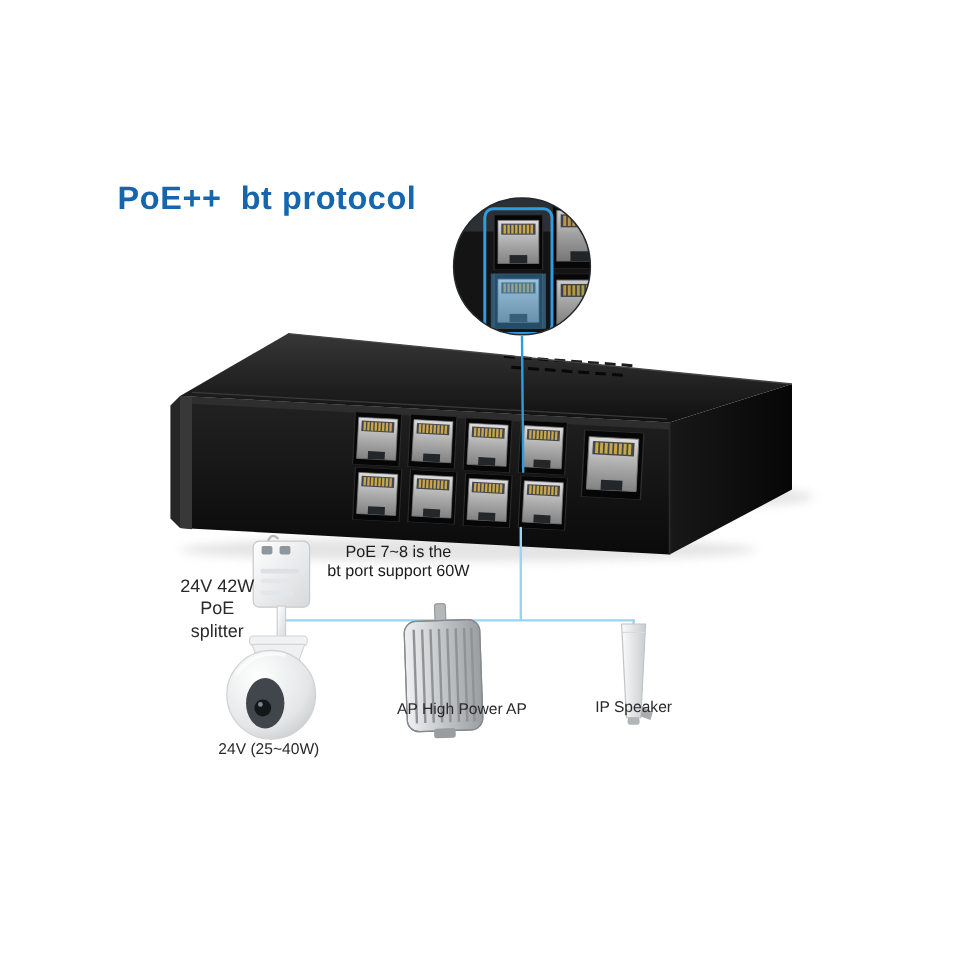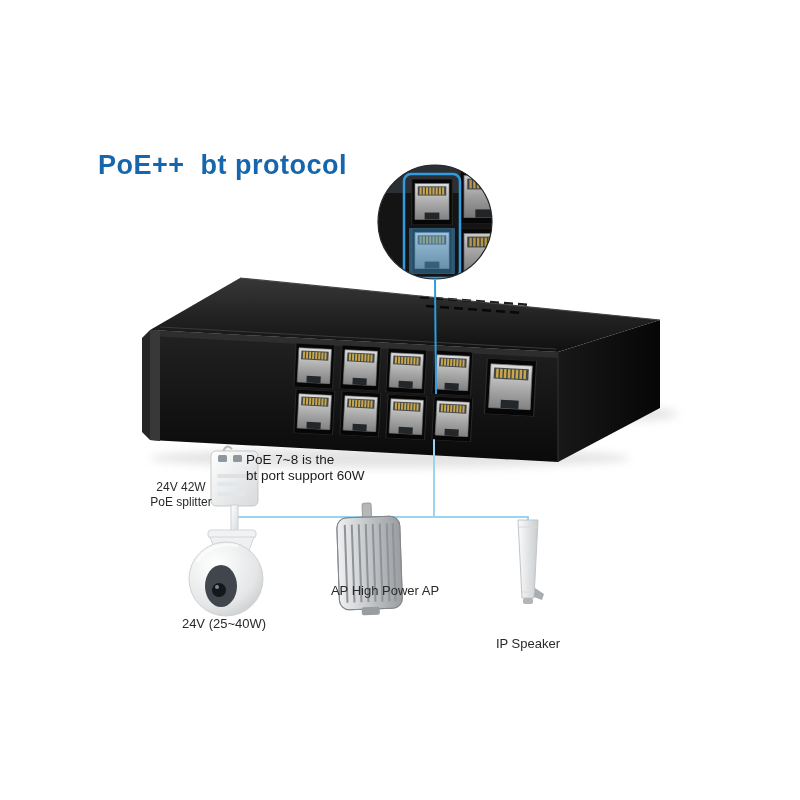--- a/index.html
+++ b/index.html
@@ -1,27 +1,27 @@
 <!DOCTYPE html>
 <html><head>
 <meta charset="utf-8">
 <style>
   html,body{margin:0;padding:0;background:#ffffff;}
   .stage{position:relative;width:800px;height:800px;background:#ffffff;overflow:hidden;
          font-family:"Liberation Sans",sans-serif;padding-left:48px;}
   .scene{position:absolute;left:0;top:0;}
   .title{position:absolute;left:98px;top:150px;font-size:27px;font-weight:bold;
          color:#1566ad;white-space:pre;letter-spacing:.5px;}
-  .note{position:absolute;left:246px;top:452px;width:172px;text-align:left;
+  .note{position:absolute;left:246px;top:452px;width:172px;text-align:center;
         font-size:13.5px;line-height:1.22;color:#1c1c1c;white-space:pre-line;}
   .dev-label{position:absolute;text-align:center;font-size:13px;color:#2a2a2a;}
-  .lab-splitter{left:144px;top:480px;width:74px;font-size:12px;line-height:1.25;white-space:pre-line;}
+  .lab-splitter{left:144px;top:480px;width:74px;font-size:15px;line-height:1.25;white-space:pre-line;}
   .lab-camera{left:158px;top:616px;width:132px;}
   .lab-ap{left:312px;top:583px;width:146px;}
-  .lab-speaker{left:486px;top:636px;width:84px;}
+  .lab-speaker{left:486px;top:581px;width:84px;}
 </style>
 </head>
 <body>
 
 <div class="stage">
 
   <svg class="scene" width="800" height="800" viewBox="0 0 800 800">
     <defs>
       <linearGradient id="gTop" x1="0" y1="0" x2="0" y2="1">
         <stop offset="0" stop-color="#373737"></stop>

